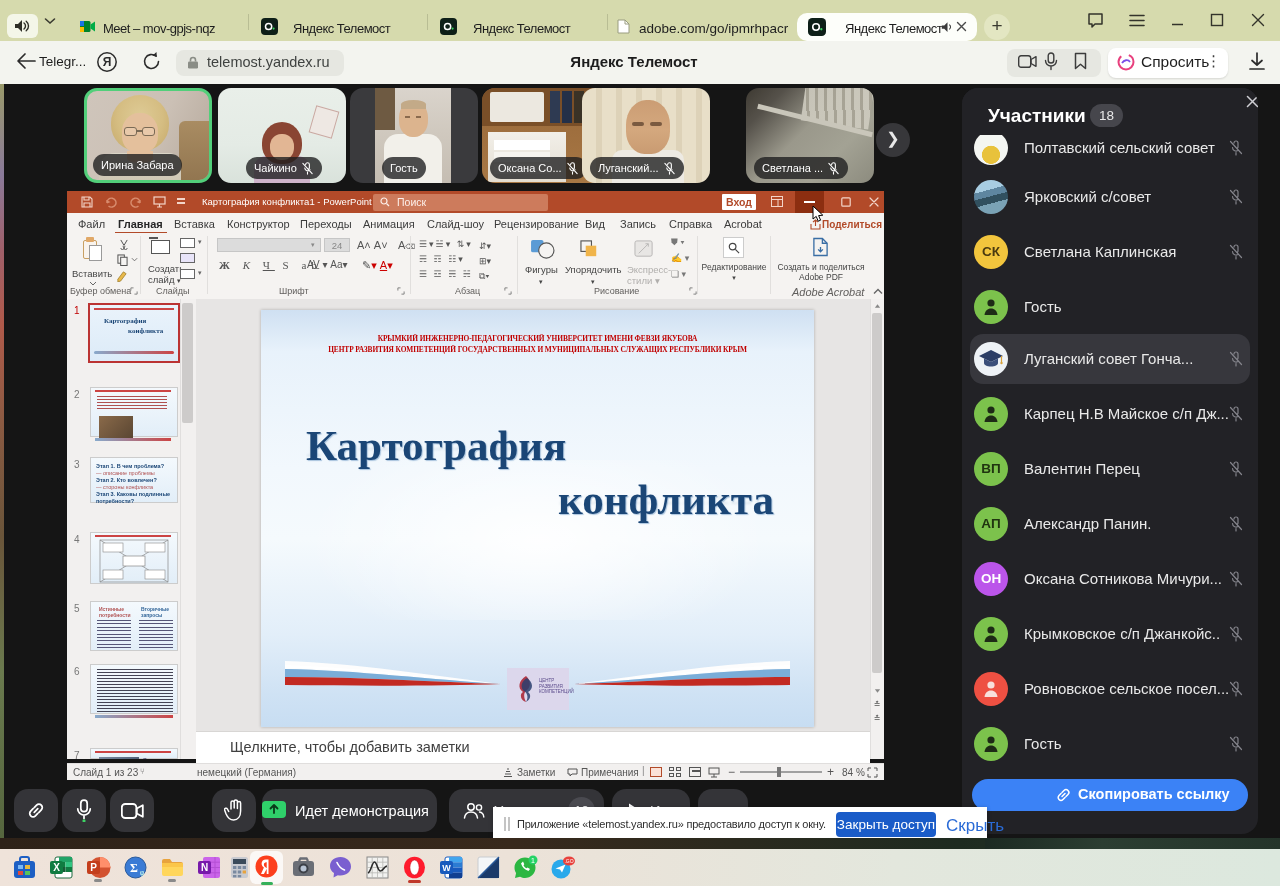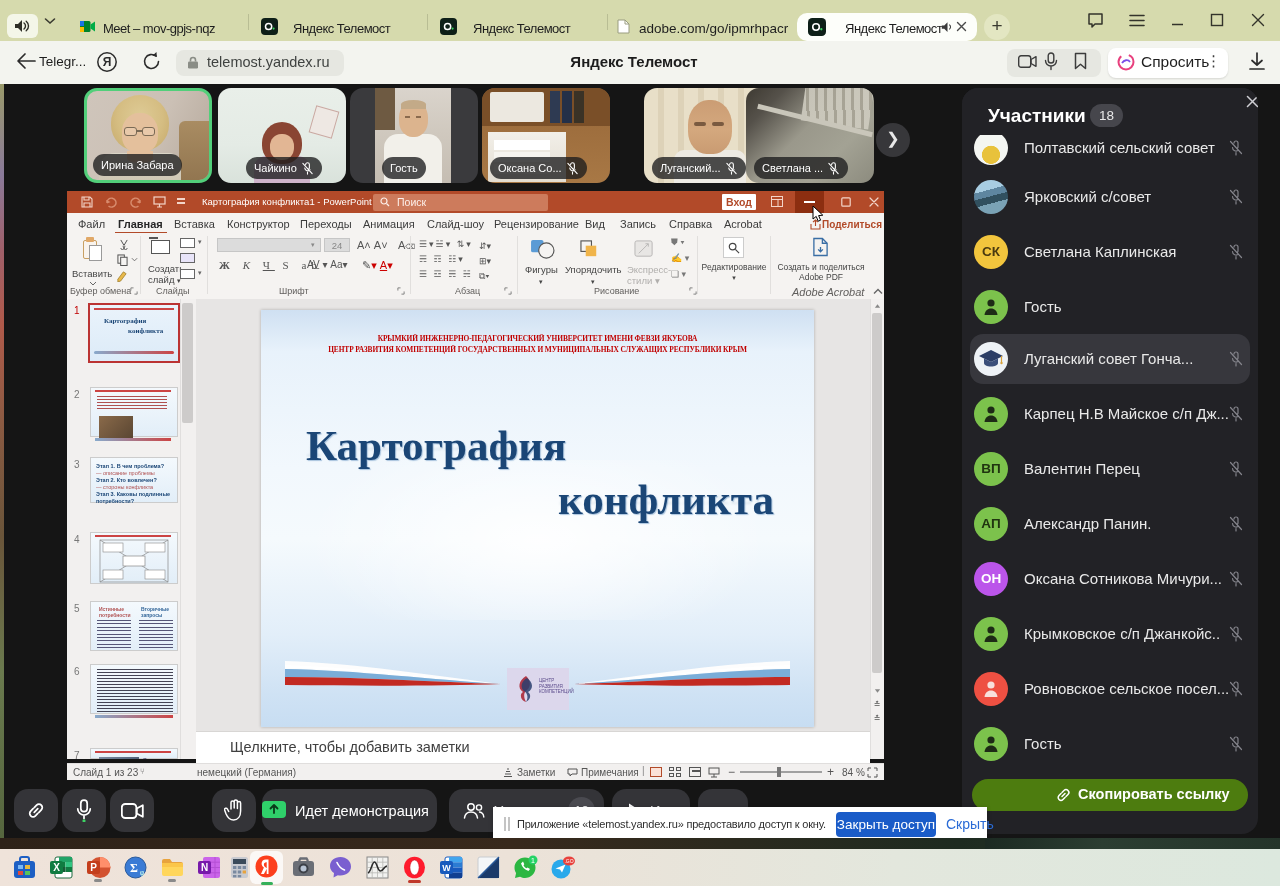--- a/index.html
+++ b/index.html
@@ -208,21 +208,21 @@
   <div class="abs" style="left:80px;top:3px;width:10px;height:32px;background:#243048;"></div>
   <div class="abs" style="left:92px;top:3px;width:10px;height:32px;background:#3a3226;"></div>
   <div class="abs" style="left:6px;top:44px;width:78px;height:50px;background:linear-gradient(180deg,#f2efe8,#e3ddd2);"></div>
   <div class="abs" style="left:12px;top:52px;width:56px;height:10px;background:#fff;box-shadow:0 12px 0 #f6f4ef, 0 24px 0 #efece5;"></div>
   <div class="vname" style="left:8px;bottom:4px;">Оксана Со...
     <svg width="13" height="13" viewBox="0 0 14 14">
         <path d="M5 2.8a2 2 0 0 1 4 0v3.4a2 2 0 0 1-.6 1.4M4 6.5a3.4 3.4 0 0 0 5.8 2M7 11v2M2 1.5l10 11" stroke="#fff" stroke-width="1.2" fill="none" stroke-linecap="round"></path>
       </svg>
   </div>
 </div>
-<div class="vthumb" style="left:644px;background:repeating-linear-gradient(90deg,#e8dfc8 0 14px,#ddd2b8 14px 20px);padding-left:36px;">
+<div class="vthumb" style="left:582px;background:repeating-linear-gradient(90deg,#e8dfc8 0 14px,#ddd2b8 14px 20px);padding-left:36px;">
   <div class="abs" style="left:30px;top:62px;width:72px;height:34px;background:#edeae3;border-radius:10px 10px 0 0;"></div>
   <div class="abs" style="left:44px;top:12px;width:44px;height:54px;background:linear-gradient(180deg,#cb9d74 0%,#d4a87e 55%,#c99b72 100%);border-radius:46% 46% 42% 42%;"></div>
   <div class="abs" style="left:50px;top:34px;width:12px;height:4px;background:#7a5a40;border-radius:2px;"></div>
   <div class="abs" style="left:68px;top:34px;width:12px;height:4px;background:#7a5a40;border-radius:2px;"></div>
   <div class="vname" style="left:8px;bottom:4px;">Луганский...
     <svg width="13" height="13" viewBox="0 0 14 14">
         <path d="M5 2.8a2 2 0 0 1 4 0v3.4a2 2 0 0 1-.6 1.4M4 6.5a3.4 3.4 0 0 0 5.8 2M7 11v2M2 1.5l10 11" stroke="#fff" stroke-width="1.2" fill="none" stroke-linecap="round"></path>
       </svg>
   </div>
 </div>
@@ -672,21 +672,21 @@
       <svg style="position:absolute;left:8px;top:7px" width="18" height="20" viewBox="0 0 18 20">
           <circle cx="9" cy="6" r="3.6" fill="#1e2b16"></circle>
           <path d="M2.5 18c.5-4.4 3-6.6 6.5-6.6s6 2.2 6.5 6.6z" fill="#1e2b16"></path>
         </svg>
     </div>
     <div class="pname">Гость</div>
     <svg class="pmic" viewBox="0 0 16 16">
         <path d="M6 3a2 2 0 0 1 4 0v4a2 2 0 0 1-.7 1.5M4.5 7.5a3.6 3.6 0 0 0 6 2.6M8 12.5V15M2.5 1.5l11 12" stroke="#85858c" stroke-width="1.2" fill="none" stroke-linecap="round"></path>
       </svg>
   </div>
-  <div class="abs" style="left:10px;top:691px;width:276px;height:32px;background:#4d7c0f;border-radius:16px;">
+  <div class="abs" style="left:10px;top:691px;width:276px;height:32px;background:#3b82f6;border-radius:16px;">
     <svg style="position:absolute;left:83px;top:8px" width="17" height="16" viewBox="0 0 17 16">
         <path d="M7 9.5l3-3M6 6.5L4 8.5a2.8 2.8 0 0 0 4 4l2-2M11 9.5l2-2a2.8 2.8 0 0 0-4-4l-2 2" stroke="#fff" stroke-width="1.5" fill="none" stroke-linecap="round"></path>
       </svg>
     <span style="position:absolute;left:106px;top:7px;font-size:14.5px;font-weight:bold;color:#fff;">Скопировать ссылку</span>
   </div>
 </div>
 
 <div id="controls">
   <div class="cbtn" style="left:14px;">
     <svg style="position:absolute;left:12px;top:12px" width="20" height="19" viewBox="0 0 17 16">
@@ -734,21 +734,21 @@
       </svg>
     <span style="opacity:.9">Ид</span>
   </div>
   <div class="cpill" style="left:698px;width:50px;"></div>
 </div>
 
 <div class="notif" id="notif">
   <div class="abs" style="left:11px;top:10px;width:6px;height:14px;border-left:2px solid #c4c4c4;border-right:2px solid #c4c4c4;"></div>
   <div class="abs" style="left:24px;top:11px;font-size:11px;letter-spacing:-0.2px;color:#2e2e2e;width:316px;overflow:hidden;white-space:nowrap;">Приложение «telemost.yandex.ru» предоставило доступ к окну.</div>
   <div class="abs" style="left:343px;top:5px;width:100px;height:25px;background:#1a5cc8;border-radius:4px;color:#fff;font-size:13.5px;text-align:center;line-height:25px;">Закрыть доступ</div>
-  <div class="abs" style="left:453px;top:9px;font-size:14px;color:#2a6bd6;">Скрыть</div>
+  <div class="abs" style="left:453px;top:9px;font-size:17px;color:#2a6bd6;">Скрыть</div>
 </div>
 
 <div class="wallstrip"></div>
 <div class="abs" style="left:985px;top:838px;width:295px;height:11px;background:linear-gradient(90deg,#1c2a22,#2c3e32 40%,#24342a);"></div>
 <div class="taskbar"></div>
 <div id="ticons">
 
   <svg class="ticon" style="left:12px" viewBox="0 0 25 25">
       <rect x="2" y="6" width="21" height="17" rx="3" fill="#1d5fc4"></rect>
       <path d="M8 6V4a2 2 0 0 1 2-2h5a2 2 0 0 1 2 2v2" fill="none" stroke="#1d5fc4" stroke-width="2"></path>

